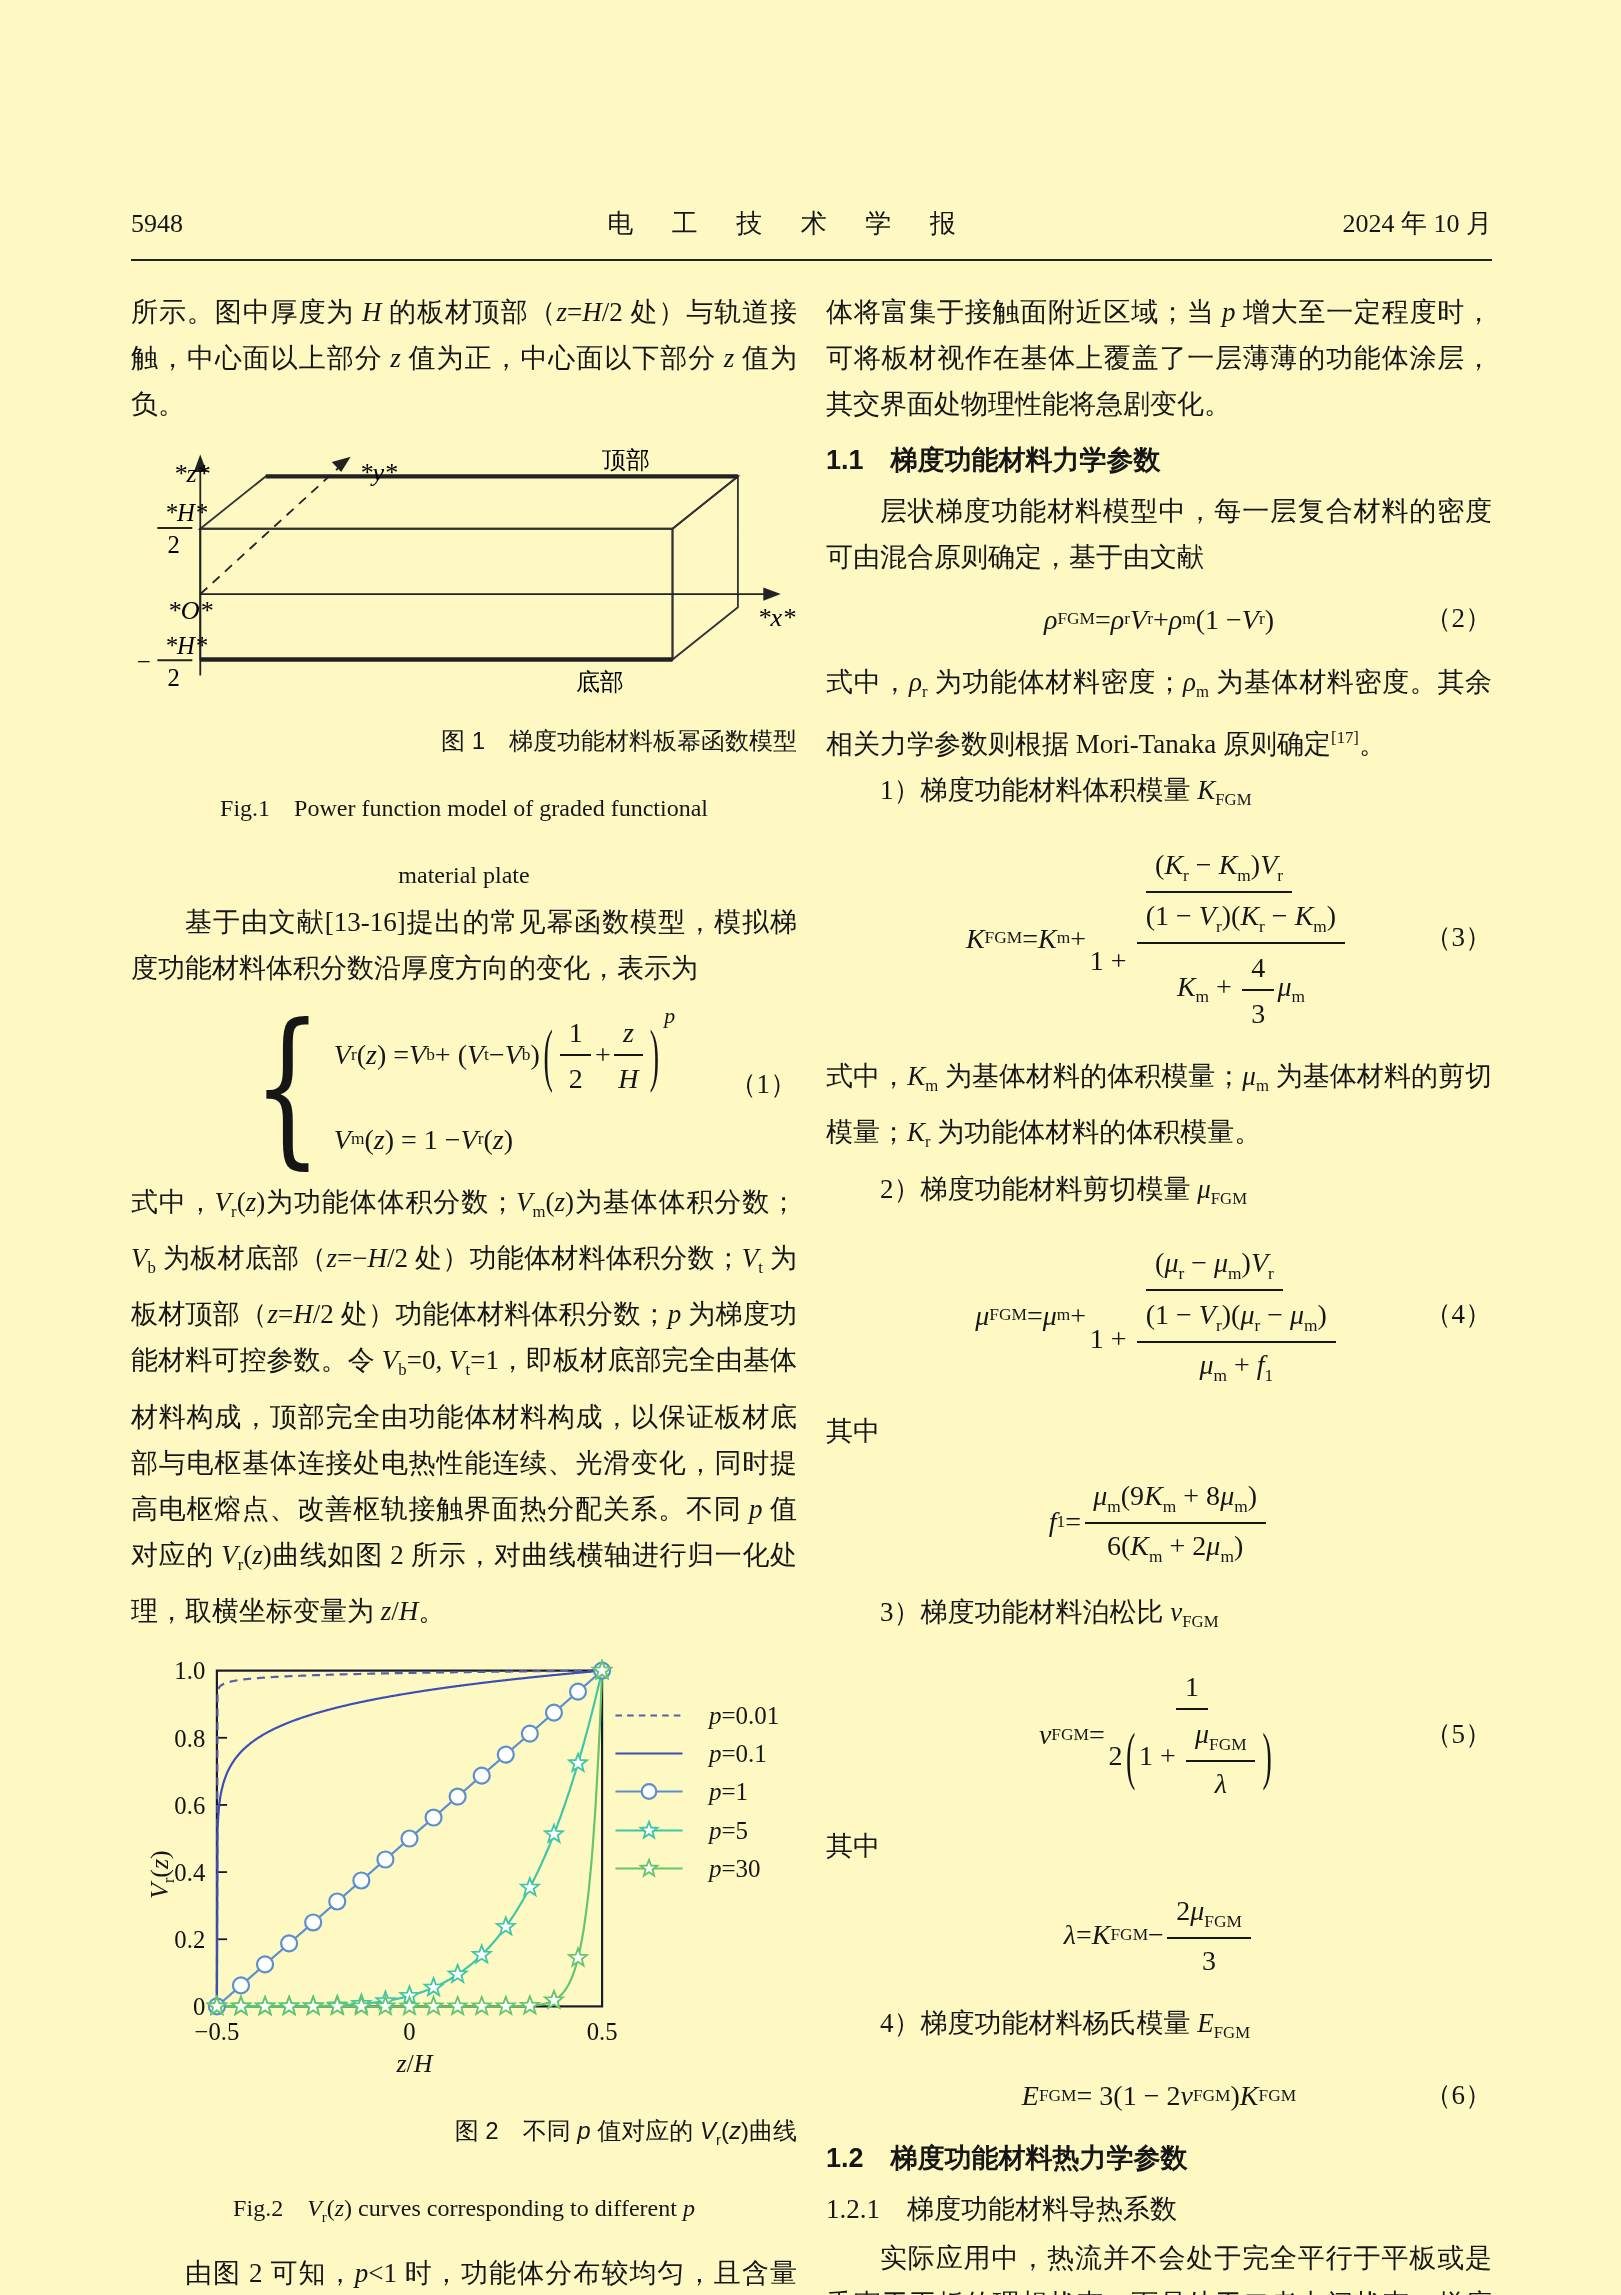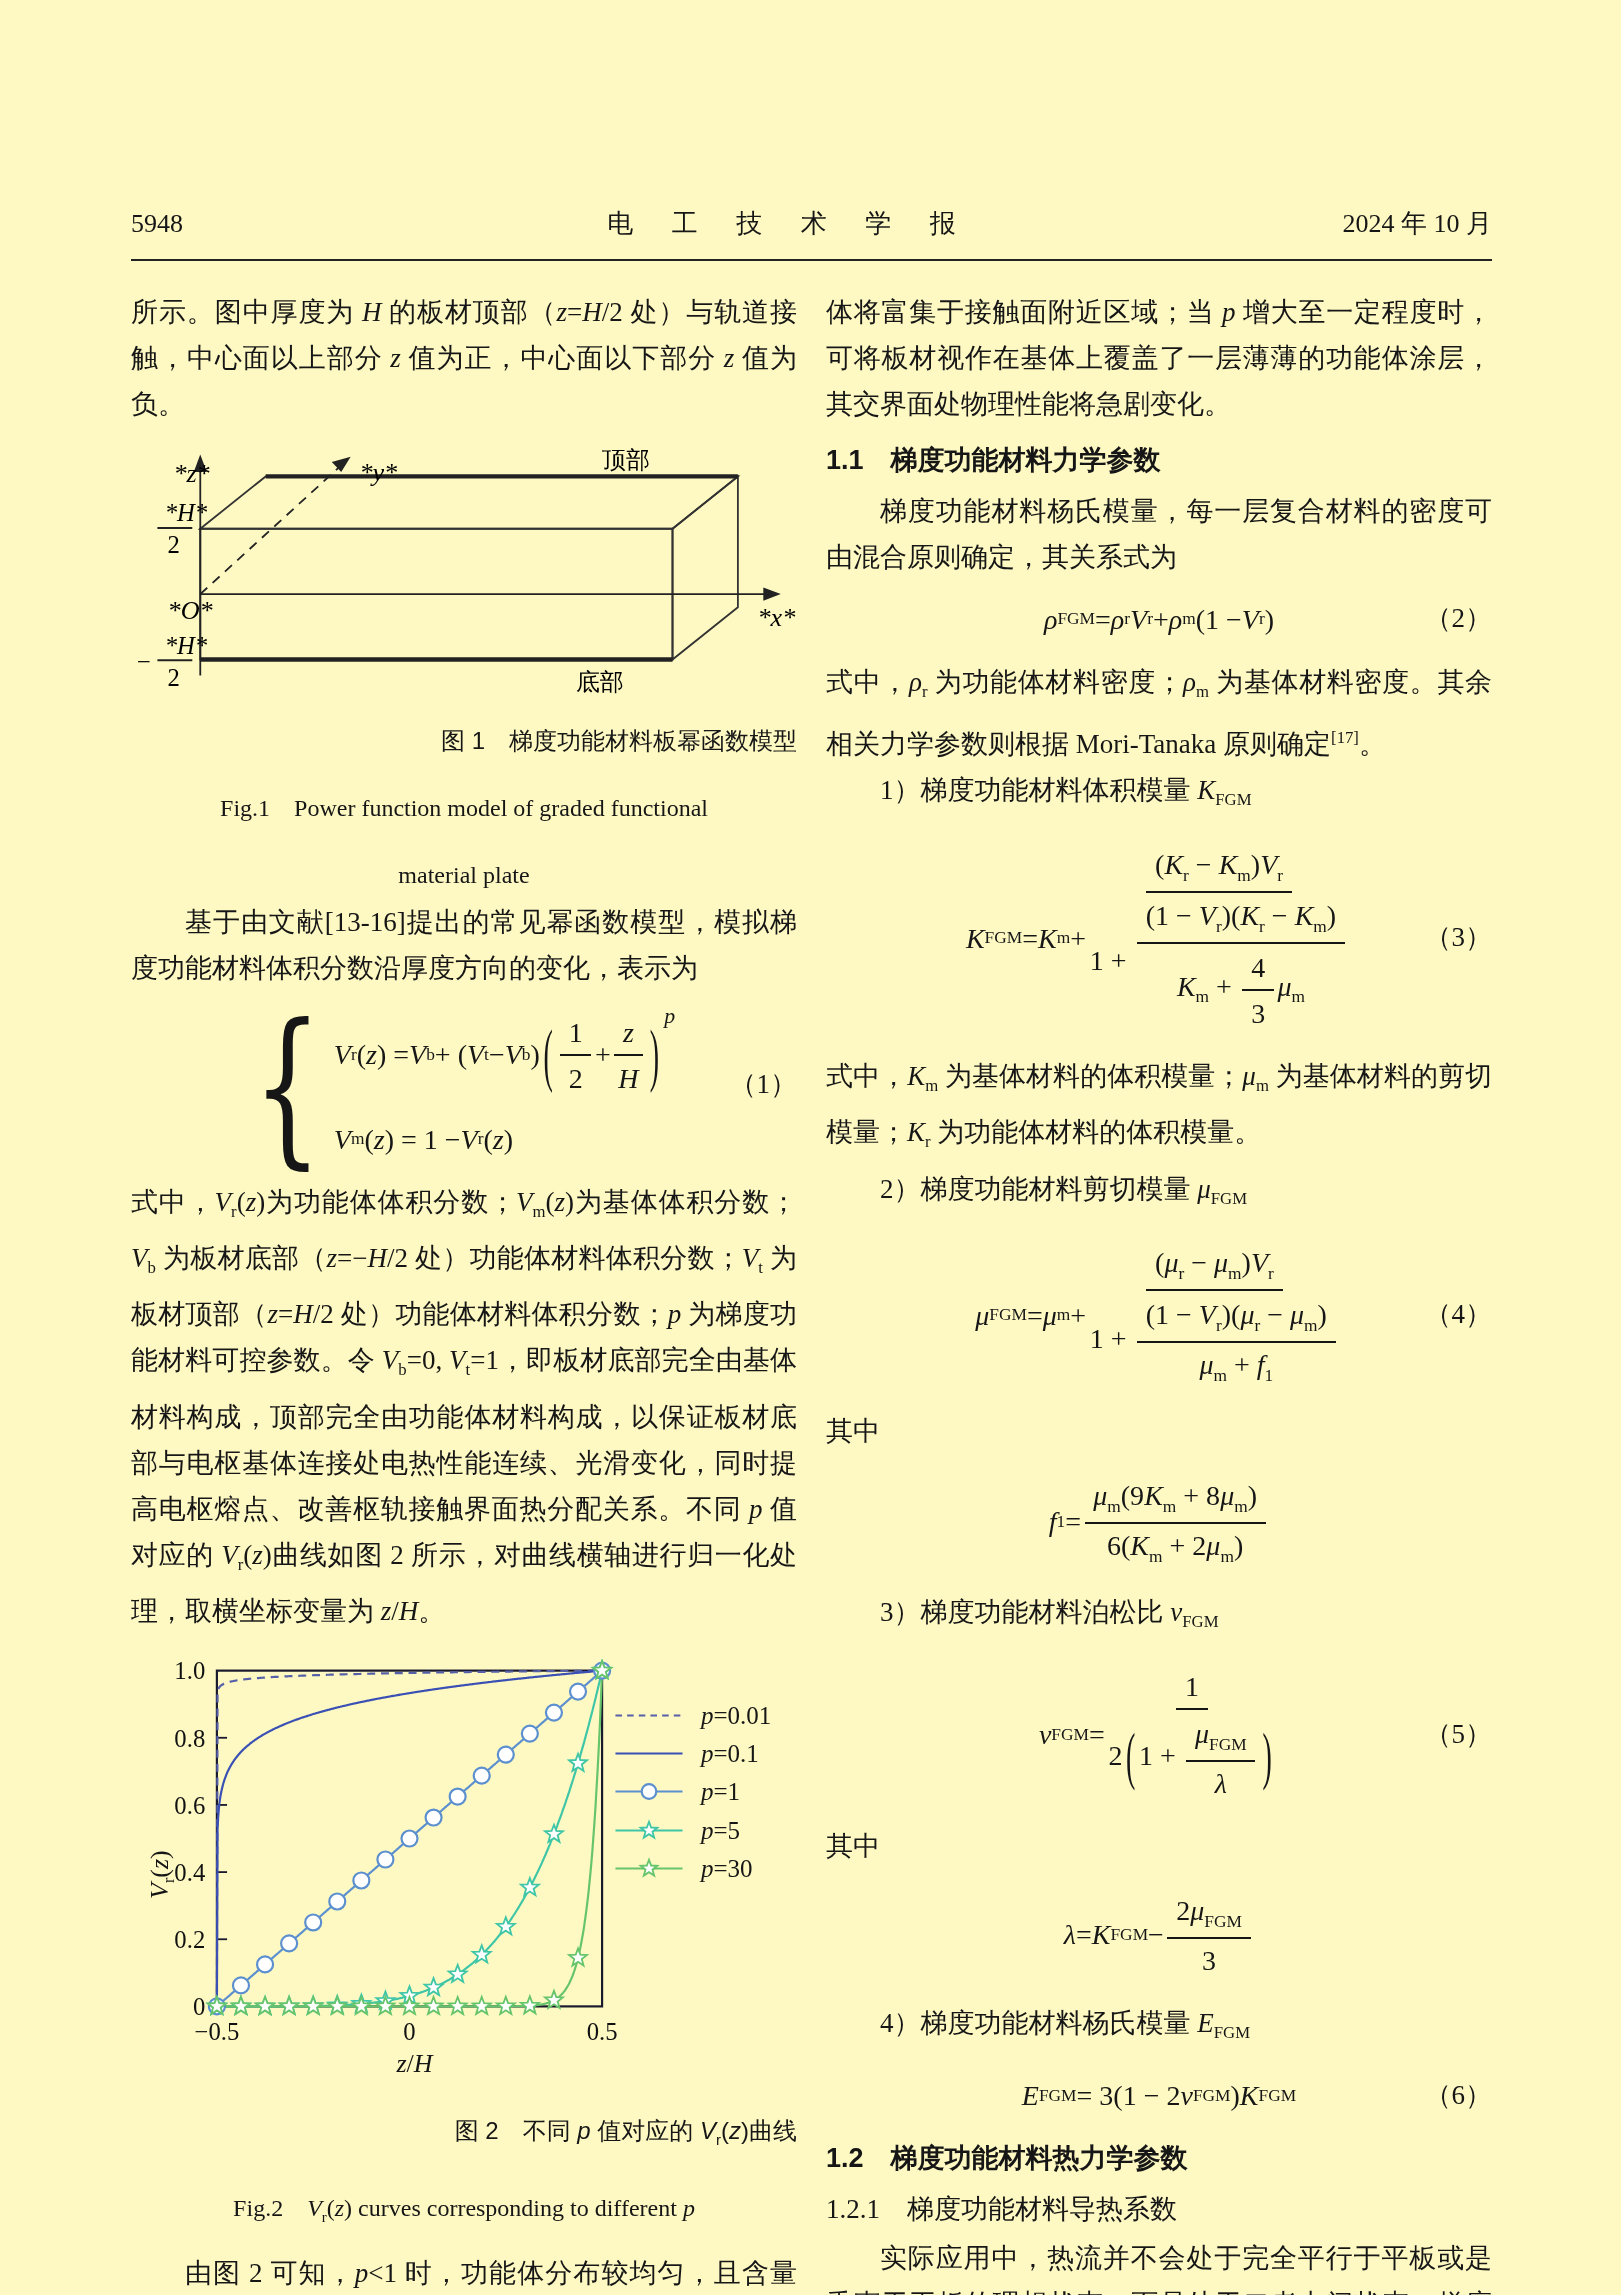--- a/index.html
+++ b/index.html
@@ -21,21 +21,21 @@
   sub{font-size:0.62em;}
   sup{font-size:0.62em;}
   
   .figure1{margin:16px 0 4.4px;}
   .figcap-zh{font-family:"Liberation Sans","DejaVu Sans",sans-serif;font-weight:normal;font-size:24px;text-align:right;line-height:41px;text-indent:0;}
   .figcap-en{font-size:24px;text-align:center;line-height:39px;text-indent:0;margin-top:28px;}
   .figure2{position:relative;width:666px;height:445px;margin:25px 0 5.8px;}
   .fig2-ylabel{position:absolute;left:5.8px;top:240px;transform:rotate(-90deg);transform-origin:left top;font-size:26px;white-space:nowrap;}
   .fig2-xlabel{position:absolute;left:218px;top:390px;width:131px;text-align:center;font-size:26px;line-height:29px;}
   .fig2-legend{position:absolute;left:483px;top:32px;}
-  .lg-row{display:flex;align-items:center;gap:17px;font-size:25px;line-height:29px;margin:9.4px 0;}
+  .lg-row{display:flex;align-items:center;gap:25px;font-size:25px;line-height:29px;margin:9.4px 0;}
   
   .eq{display:flex;align-items:center;justify-content:center;position:relative;margin:22px 0;font-size:28px;line-height:1.25;text-indent:0;}
   .eq .eq-body{white-space:nowrap;display:inline-flex;align-items:center;}
   .eq .eqnum{position:absolute;right:0;font-size:27px;}
   .frac{display:inline-flex;flex-direction:column;align-items:center;vertical-align:middle;margin:0 3.6px;text-align:left;}
   .fnum{display:block;border-bottom:2.2px solid #161616;padding:1.5px 8.7px 4.4px;white-space:nowrap;}
   .fden{display:block;padding-top:4.4px;white-space:nowrap;}
   .bigd{display:inline-block;transform-origin:center;margin:0 3.6px;font-weight:400;}
   .spw{display:inline-block;transform:translateY(-38px);font-size:0.78em;margin-left:1.5px;}
   .cases{display:inline-flex;align-items:center;}
@@ -235,21 +235,21 @@
     </div>
     <div class="figcap-zh">图 2　不同 <i>p</i> 值对应的 <i>V</i><sub>r</sub>(<i>z</i>)曲线</div>
     <div class="figcap-en">Fig.2　<i>V</i><sub>r</sub>(<i>z</i>) curves corresponding to different <i>p</i></div>
 
     <p class="indent" style="margin-top:13px">由图 2 可知，<i>p</i>&lt;1 时，功能体分布较均匀，且含量较高；当 <i>p</i> 逐渐减小至 0 时，板材将变为完全由功能体材料构成的均质板；<i>p</i>=1 时，功能体体积分数沿厚度方向呈现均匀梯度变化；&gt;1 时，功能</p>
   </div>
 
   <div class="col col-right">
     <p>体将富集于接触面附近区域；当 <i>p</i> 增大至一定程度时，可将板材视作在基体上覆盖了一层薄薄的功能体涂层，其交界面处物理性能将急剧变化。</p>
     <p class="h2">1.1　梯度功能材料力学参数</p>
-    <p class="indent">梯度功能材料杨氏模量，每一层复合材料的密度可由混合原则确定，其关系式为</p>
+    <p class="indent">层状梯度功能材料模型中，每一层复合材料的密度可由混合原则确定，基于由文献</p>
 
     <div class="eq">
       <span class="eq-body"><i>ρ</i><sub>FGM</sub> = <i>ρ</i><sub>r</sub><i>V</i><sub>r</sub> + <i>ρ</i><sub>m</sub> (1 − <i>V</i><sub>r</sub>)</span>
       <span class="eqnum">（2）</span>
     </div>
 
     <p>式中，<i>ρ</i><sub>r</sub> 为功能体材料密度；<i>ρ</i><sub>m</sub> 为基体材料密度。其余相关力学参数则根据 Mori-Tanaka 原则确定<sup>[17]</sup>。</p>
     <p class="indent">1）梯度功能材料体积模量 <i>K</i><sub>FGM</sub></p>
 
     <div class="eq">

